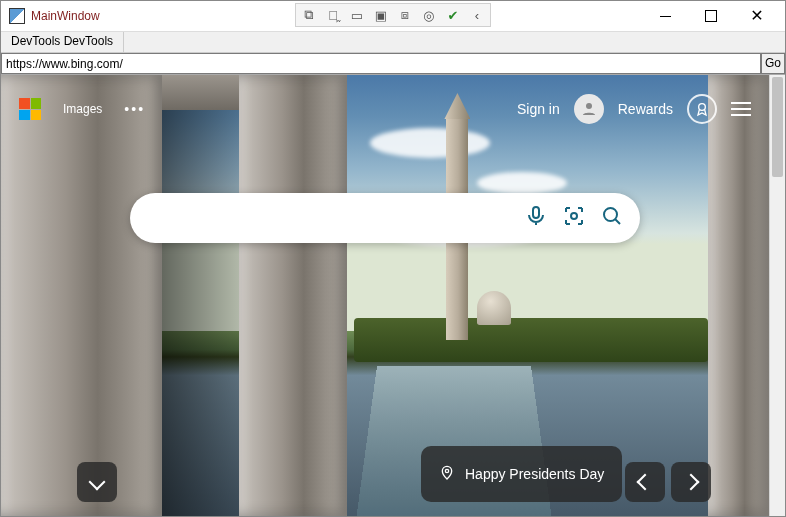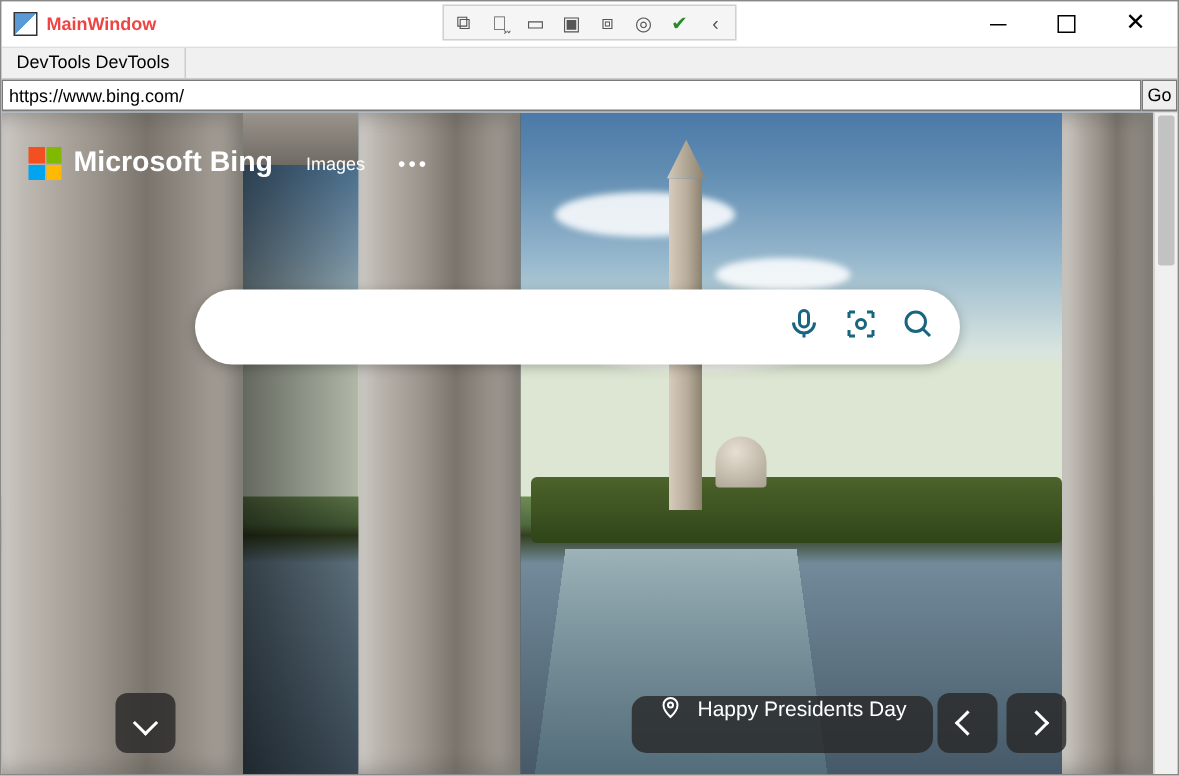--- a/index.html
+++ b/index.html
@@ -1,21 +1,21 @@
 <!DOCTYPE html>
 <html><head>
 <meta charset="utf-8">
 <style>
 * { box-sizing: border-box; margin: 0; padding: 0; }
 body { font-family: "Segoe UI", Arial, sans-serif; width: 786px; height: 517px; overflow: hidden; background: #f0f0f0; border: 1px solid #888; position: relative; }
 
 
 .titlebar { height: 30px; background: #fff; display: flex; align-items: center; padding: 0 8px; position: relative; }
 .titlebar .app-icon { width: 16px; height: 16px; border: 1px solid #333; margin-right: 6px; background: linear-gradient(135deg,#5b9bd5 50%, #fff 50%); }
-.titlebar .title { font-size: 12px; color: #ef4444; font-weight: bold; }
+.titlebar .title { font-size: 12px; color: #7f1d1d; }
 .titlebar .toolbar-center { position: absolute; left: 50%; transform: translateX(-50%); top: 2px; display: flex; gap: 2px; background: #f5f5f5; border: 1px solid #d0d0d0; padding: 1px 2px; }
 .titlebar .toolbar-center .tbtn { width: 22px; height: 20px; display: flex; align-items: center; justify-content: center; color: #555; font-size: 13px; cursor: default; }
 .titlebar .win-controls { margin-left: auto; display: flex; gap: 18px; padding-right: 6px; }
 .titlebar .win-controls div { width: 28px; height: 28px; display: flex; align-items: center; justify-content: center; cursor: default; }
 .win-min::after { content: ""; display: block; width: 11px; height: 1px; background: #000; }
 .win-max::after { content: ""; display: block; width: 10px; height: 10px; border: 1px solid #000; }
 .win-close { font-size: 16px; line-height: 1; }
 
 
 .menubar { height: 22px; background: #f0f0f0; border-top: 1px solid #ddd; border-bottom: 1px solid #ccc; display: flex; }
@@ -69,21 +69,21 @@
 .hamburger span { width: 20px; height: 2px; background: #fff; }
 
 
 .search-box { position: absolute; top: 118px; left: 50%; transform: translateX(-50%); width: 510px; height: 50px; background: #fff; border-radius: 26px; display: flex; align-items: center; padding: 0 16px 0 22px; box-shadow: 0 2px 8px rgba(0,0,0,.25); }
 .search-input { flex: 1; border: none; outline: none; font-size: 16px; background: transparent; }
 .search-icons { display: flex; gap: 14px; align-items: center; color: #17657f; }
 .search-icons svg { width: 24px; height: 24px; stroke: #17657f; fill: none; stroke-width: 2; }
 
 
 .expand-btn { position: absolute; left: 76px; bottom: 14px; width: 40px; height: 40px; border-radius: 8px; background: rgba(40,40,40,.82); display: flex; align-items: center; justify-content: center; cursor: default; }
-.caption-pill { position: absolute; left: 420px; bottom: 14px; height: 38px; padding: 0 18px; border-radius: 10px; background: rgba(40,40,40,.82); color: #fff; font-size: 14px; display: flex; gap: 10px; cursor: default; }
+.caption-pill { position: absolute; left: 420px; bottom: 14px; height: 56px; padding: 0 18px; border-radius: 10px; background: rgba(40,40,40,.82); color: #fff; font-size: 14px; display: flex; align-items: center; gap: 10px; cursor: default; }
 .nav-btns { position: absolute; left: 624px; bottom: 14px; display: flex; gap: 6px; }
 .nav-btns .nbtn { width: 40px; height: 40px; border-radius: 8px; background: rgba(40,40,40,.82); display: flex; align-items: center; justify-content: center; cursor: default; }
 .chev { width: 12px; height: 12px; border-right: 2px solid #fff; border-bottom: 2px solid #fff; }
 .chev.down { transform: rotate(45deg); }
 .chev.left { transform: rotate(135deg); }
 .chev.right { transform: rotate(-45deg); }
 
 
 .vscroll { width: 16px; background: #f0f0f0; border-left: 1px solid #d4d4d4; position: relative; }
 .vscroll .thumb { position: absolute; left: 2px; right: 2px; top: 2px; height: 100px; background: #c2c2c2; border-radius: 2px; }
@@ -141,24 +141,44 @@
     </div>
 
     <div class="bing-header">
       <div class="bing-logo">
         <div class="logo-squares">
             <span></span>
             <span></span>
             <span></span>
             <span></span>
           </div>
-        <span>Microsoft Bing</span>
       </div>
       <div class="hdr-link">Images</div>
       <div class="dots">•••</div>
+      <div class="hdr-right">
+        <span>Sign in</span>
+        <div class="avatar">
+          <svg viewBox="0 0 24 24" width="18" height="18" fill="#888">
+              <circle cx="12" cy="8" r="4"></circle>
+              <path d="M4 20c0-4 16-4 16 0z"></path>
+            </svg>
+        </div>
+        <span>Rewards</span>
+        <div class="reward-badge">
+          <svg viewBox="0 0 24 24" width="16" height="16" stroke="#fff" fill="none" stroke-width="2">
+              <circle cx="12" cy="9" r="5"></circle>
+              <path d="M8 13l-2 8 6-3 6 3-2-8"></path>
+            </svg>
+        </div>
+        <div class="hamburger">
+            <span></span>
+            <span></span>
+            <span></span>
+          </div>
+      </div>
     </div>
 
     <div class="search-box">
       <input class="search-input" placeholder="" style="">
       <div class="search-icons">
         <span>
           <svg viewBox="0 0 24 24">
               <rect x="9" y="3" width="6" height="11" rx="3"></rect>
               <path d="M5 11a7 7 0 0 0 14 0M12 18v3"></path>
             </svg>

